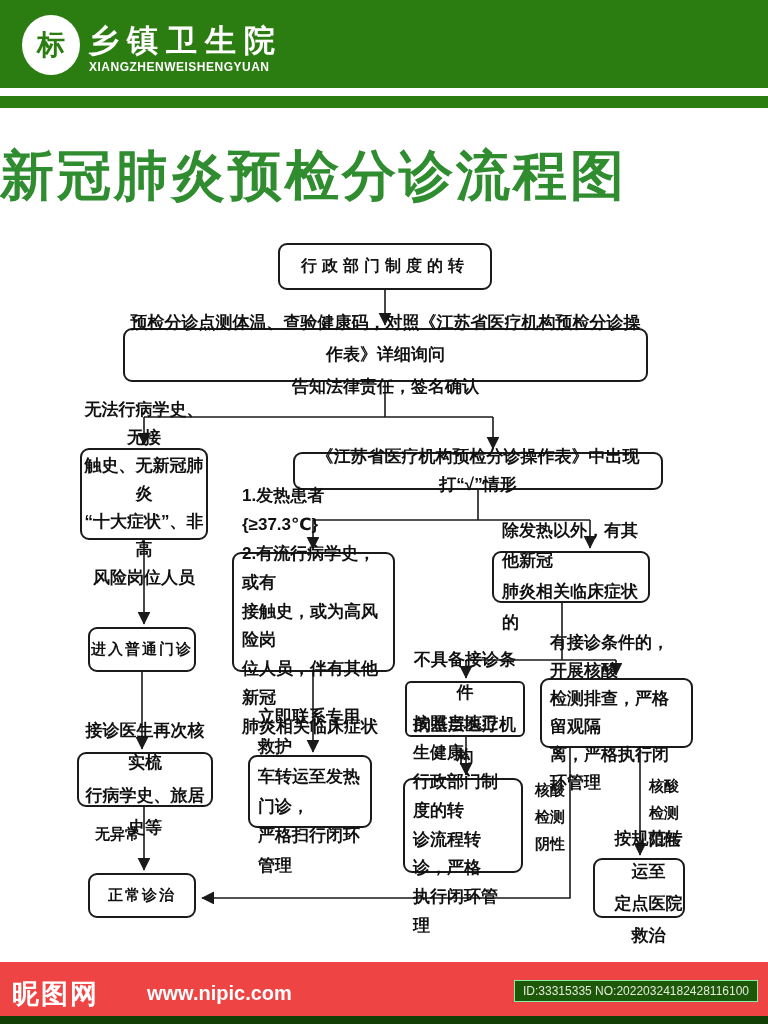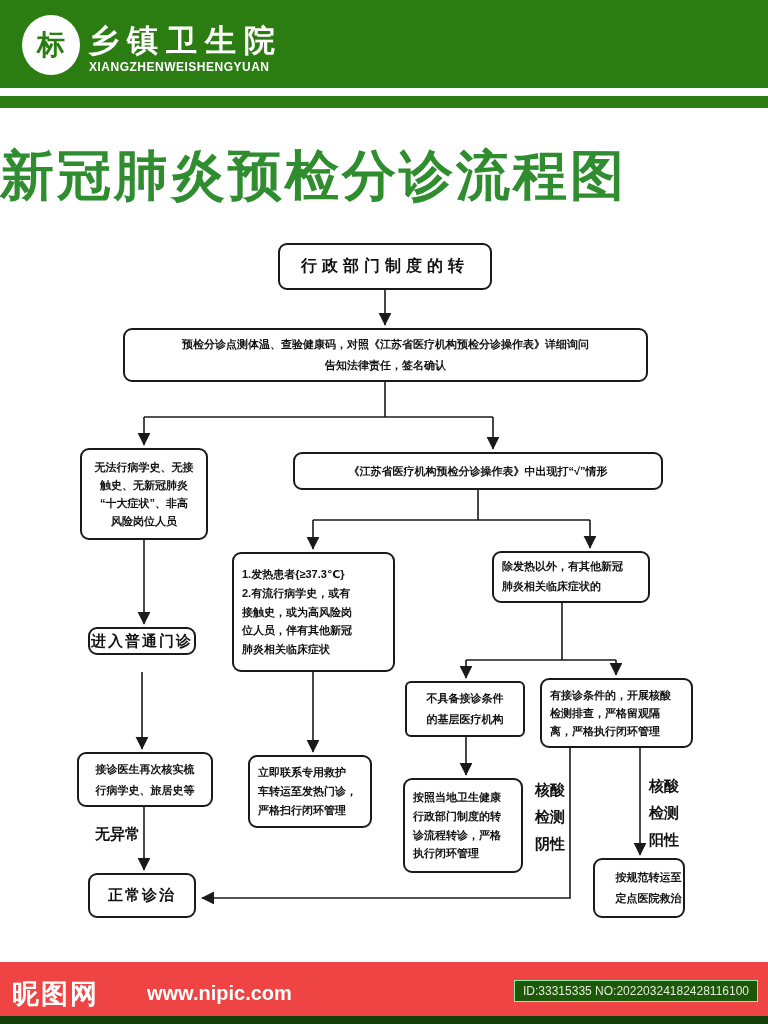--- a/index.html
+++ b/index.html
@@ -37,21 +37,21 @@
     text-align: left; color: #2f8c2f; font-size: 54px; font-weight: bold;
     letter-spacing: 3px; white-space: nowrap;
   }
   
   .flow-svg { position: absolute; left: 0; top: 0; width: 768px; height: 1024px; pointer-events: none; }
   .node {
     position: absolute; background: #ffffff;
     border: 2px solid #1a1a1a; border-radius: 9px;
     display: flex; align-items: center; justify-content: center;
     color: #111; font-weight: bold; white-space: pre-line;
-    font-size: 11px; line-height: 1.65; text-align: center;
+    font-size: 17px; line-height: 1.65; text-align: center;
   }
   .node.left { text-align: left; justify-content: flex-start; padding: 4px 8px; }
   .edge-label {
     position: absolute; color: #111; font-weight: bold; font-size: 15px;
     white-space: pre-line; line-height: 1.8; text-align: center;
   }
   
   .footer {
     position: absolute; left: 0; top: 962px; width: 768px; height: 54px;
     background: #ef4444;
@@ -134,21 +134,21 @@
 
   <div class="node left" style="left:232px; top:552px; width:163px; height:120px; line-height:1.7;">1.发热患者{≥37.3℃}
 2.有流行病学史，或有
 接触史，或为高风险岗
 位人员，伴有其他新冠
 肺炎相关临床症状</div>
 
   <div class="node left" style="left:492px; top:551px; width:158px; height:52px; line-height:1.8;">除发热以外，有其他新冠
 肺炎相关临床症状的</div>
 
-  <div class="node" style="left:88px; top:627px; width:108px; height:28px; font-size:15px; letter-spacing:2px;">进入普通门诊</div>
+  <div class="node" style="left:88px; top:627px; width:108px; height:45px; font-size:15px; letter-spacing:2px;">进入普通门诊</div>
 
   <div class="node" style="left:405px; top:681px; width:120px; height:56px; line-height:1.9;border-radius:6px;">不具备接诊条件
 的基层医疗机构</div>
 
   <div class="node left" style="left:540px; top:678px; width:153px; height:70px; line-height:1.65;">有接诊条件的，开展核酸
 检测排查，严格留观隔
 离，严格执行闭环管理</div>
 
   <div class="node" style="left:77px; top:752px; width:136px; height:55px; line-height:1.9;">接诊医生再次核实梳
 行病学史、旅居史等</div>

